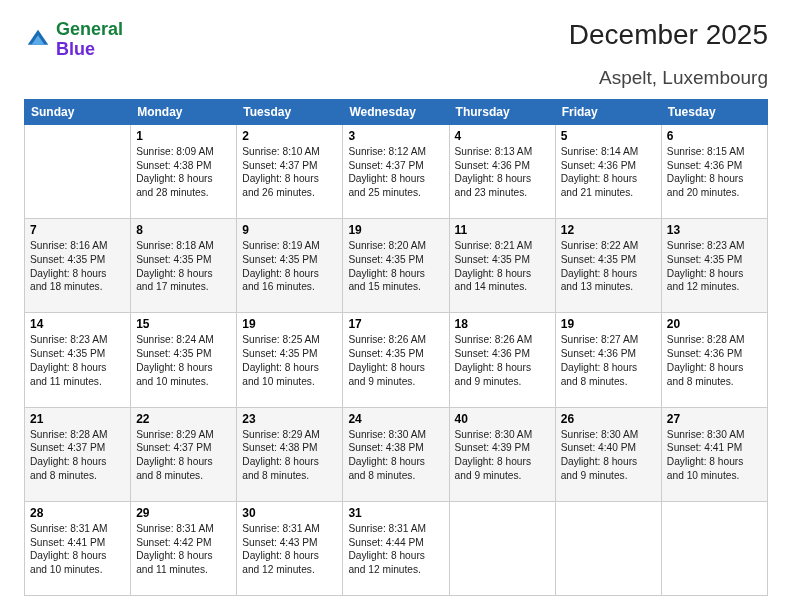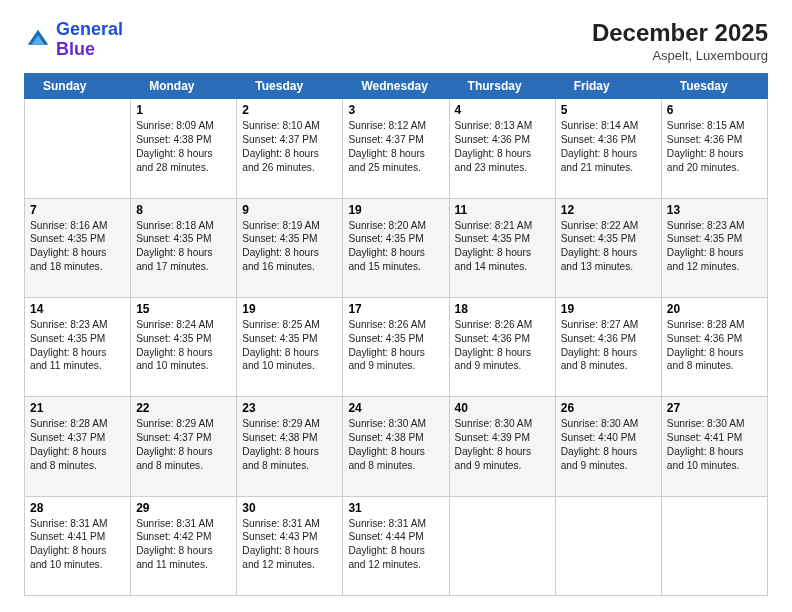--- a/index.html
+++ b/index.html
@@ -26,50 +26,50 @@
     .logo {
       display: flex;
       align-items: center;
       gap: 4px;
     }
     .logo-text {
       font-size: 18px;
       font-weight: bold;
       line-height: 1.1;
     }
-    .logo-general { color: #1d4ed8; }
+    .logo-general { color: #15803d; }
     .logo-blue { color: #6d28d9; }
     .logo-icon {
       width: 28px;
       height: 28px;
     }
     .title-block {
       text-align: right;
     }
     .month-title {
-      font-size: 24px;
-      font-weight: bold;
+      font-size: 28px;
+      font-weight: normal;
       color: #222;
       line-height: 1.1;
     }
     .subtitle {
-      font-size: 13px;
+      font-size: 19px;
       color: #444;
-      margin-top: 2px;
+      margin-top: 16px;
     }
     .calendar {
       width: 100%;
       border-collapse: collapse;
       flex: 1;
       font-size: 11px;
     }
     .calendar thead th {
       background-color: #2a6eba;
       color: #fff;
-      padding: 5px 18px;
+      padding: 5px 6px;
       text-align: left;
       font-size: 12px;
       font-weight: bold;
       border: 1px solid #2a6eba;
     }
     .calendar tbody td {
       border: 1px solid #ccc;
       vertical-align: top;
       padding: 4px 5px;
       width: calc(100% / 7);

